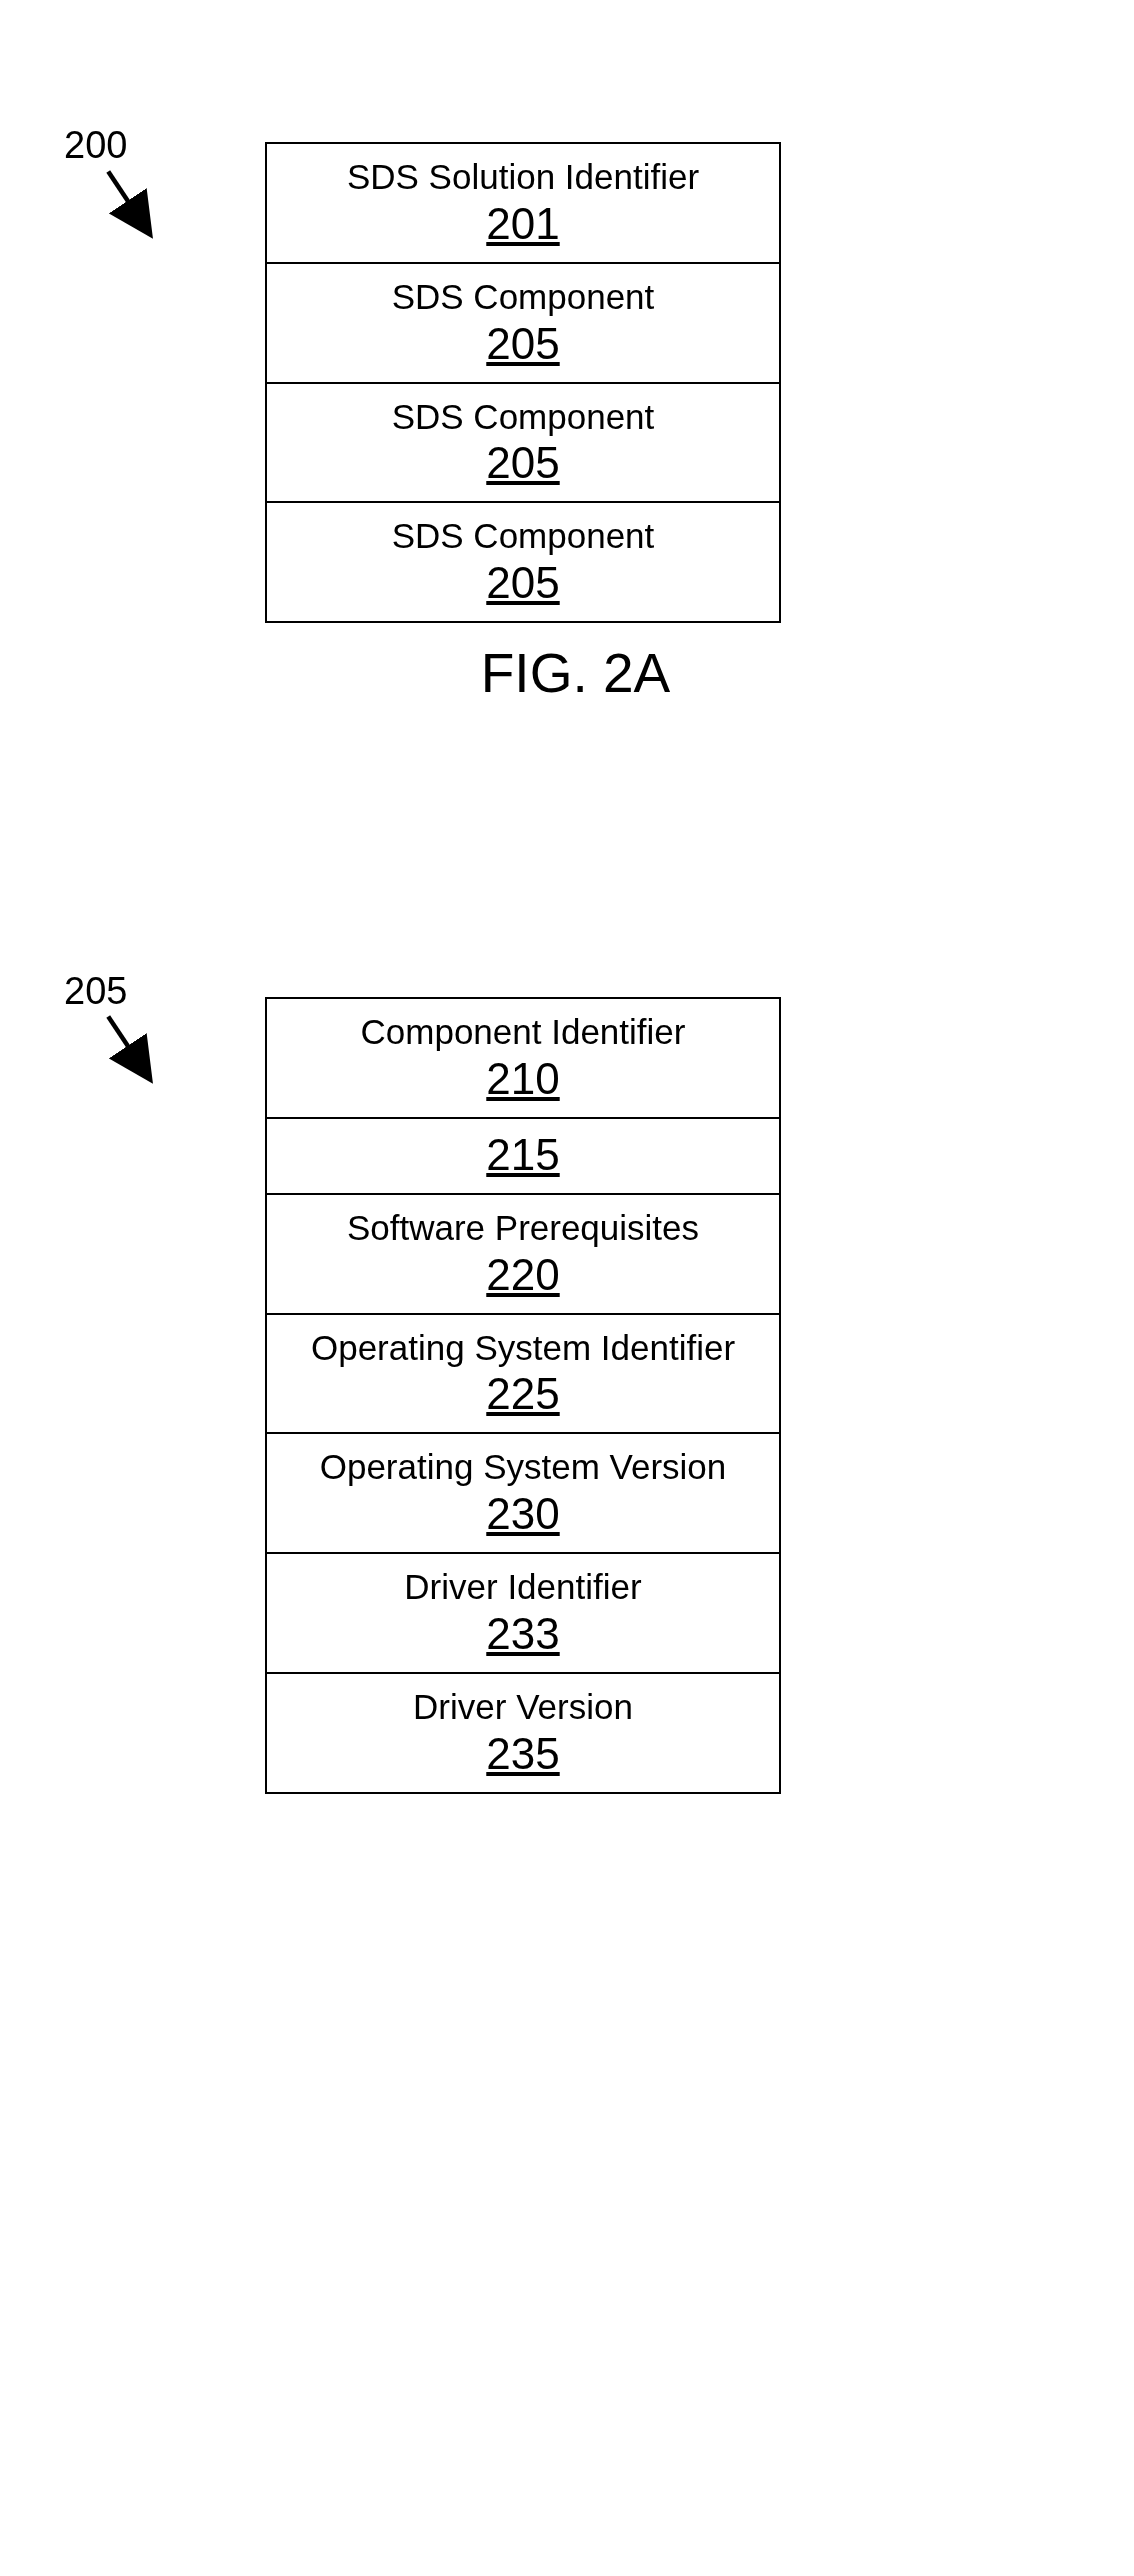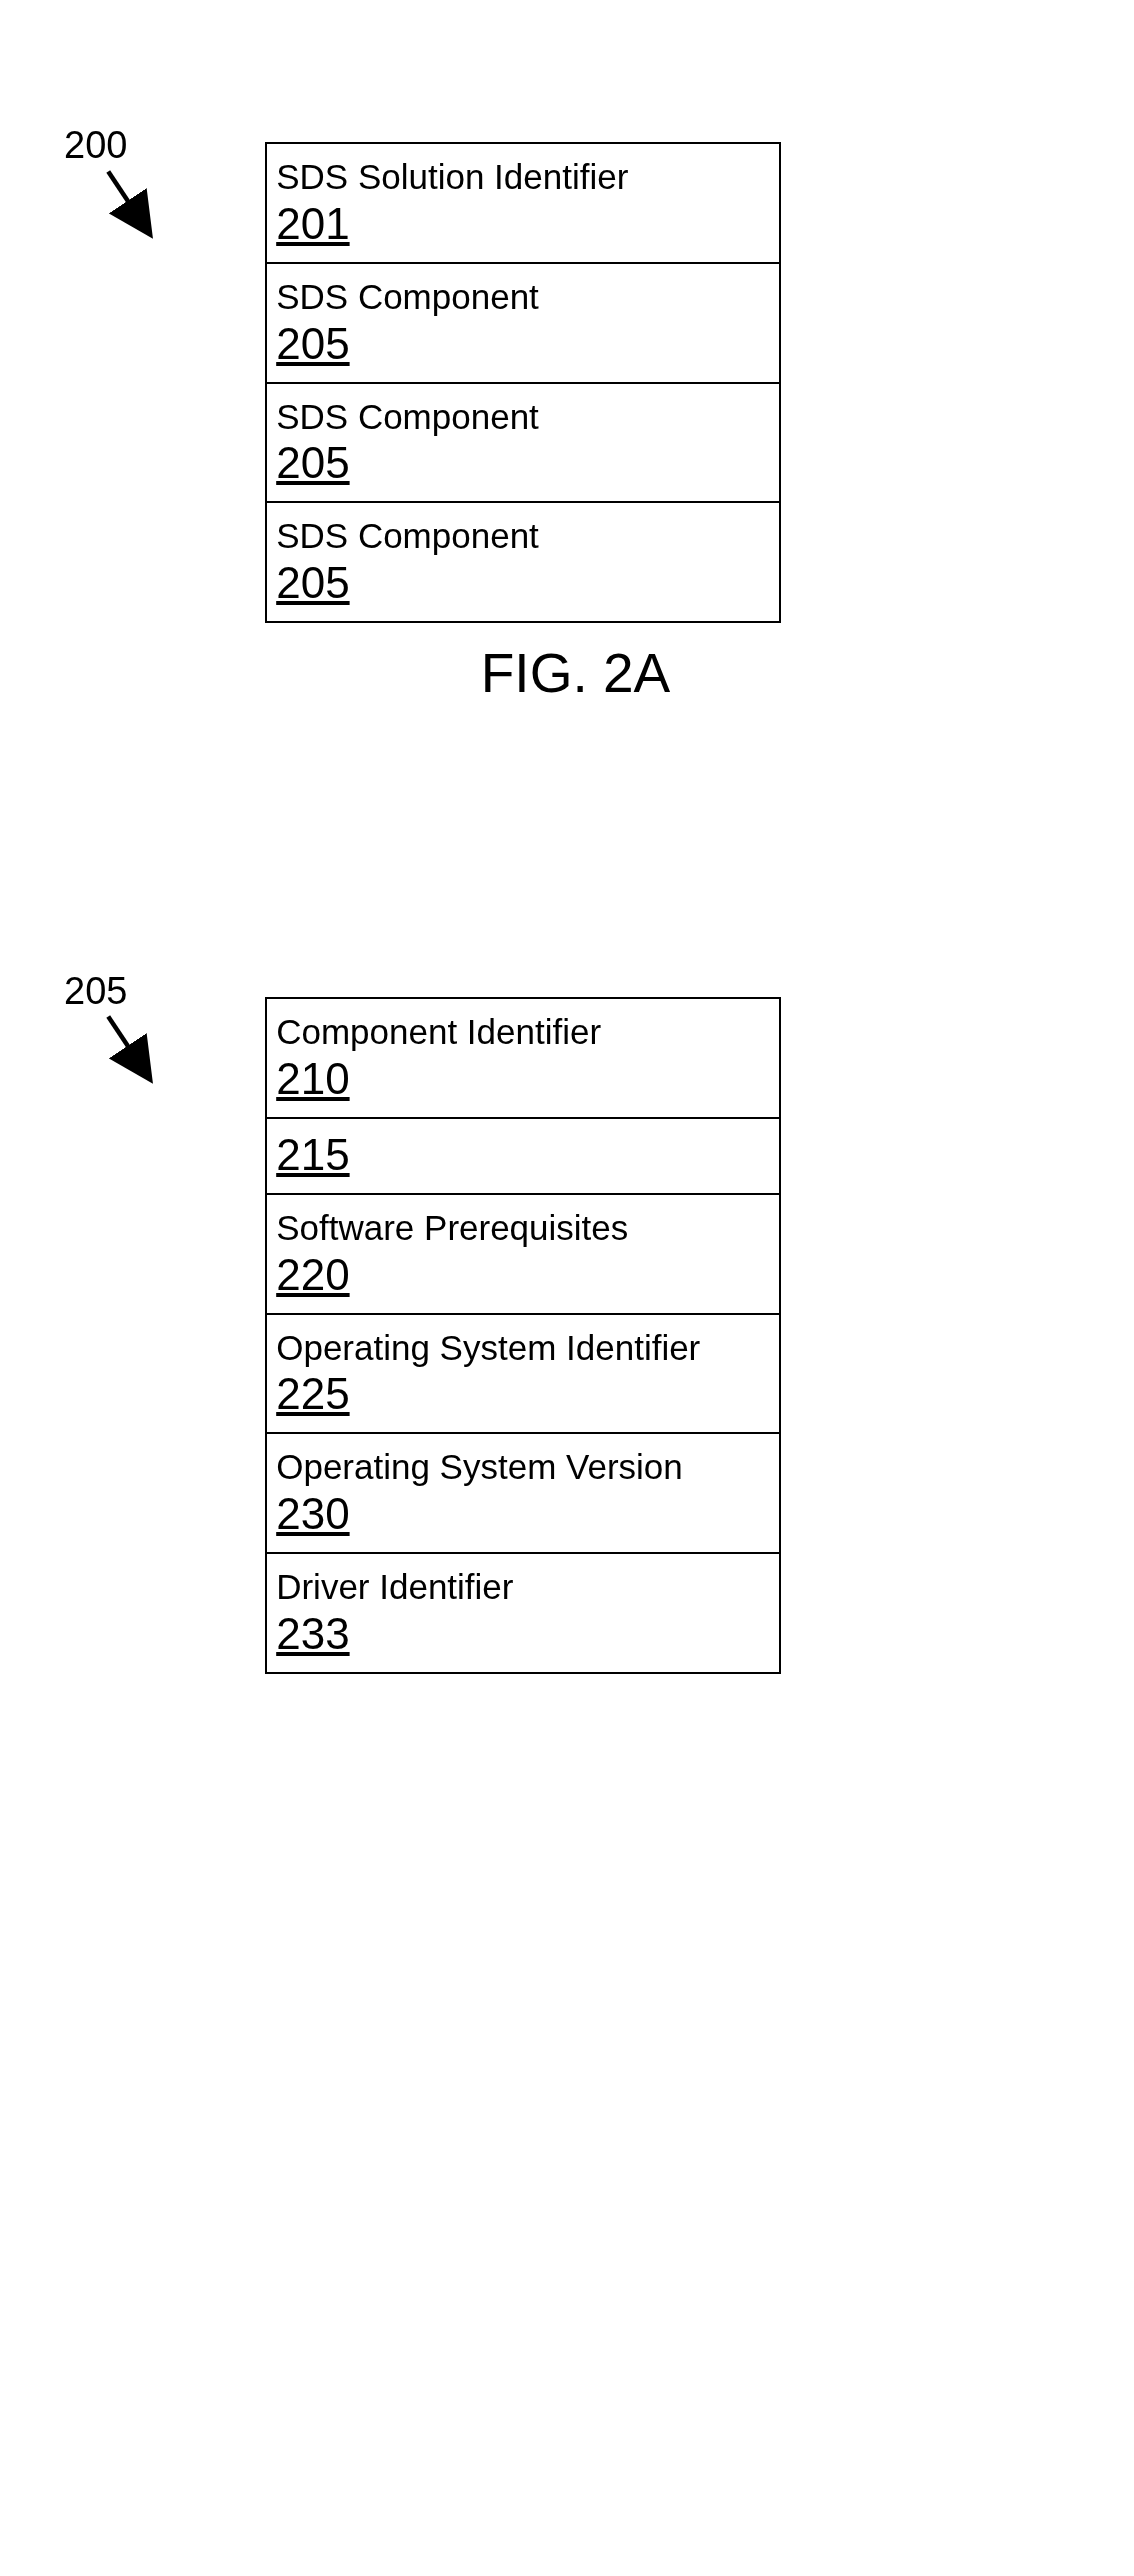--- a/index.html
+++ b/index.html
@@ -25,21 +25,21 @@
   }
   .table {
     position: absolute;
     left: 265px;
     width: 512px;
     border: 2.7px solid #000;
   }
   .row {
     border-top: 2.7px solid #000;
     padding: 11px 9.2px 13px 9.2px;
-    text-align: left;
+    text-align: center;
   }
   .row:first-child {
     border-top: none;
   }
   .row-label {
     font-size: 35px;
     line-height: 1.25;
     display: block;
   }
   .row-num {
@@ -121,18 +121,22 @@
       <span class="row-num">225</span>
     </div>
     <div class="row">
       <span class="row-label">Operating System Version</span>
       <span class="row-num">230</span>
     </div>
     <div class="row">
       <span class="row-label">Driver Identifier</span>
       <span class="row-num">233</span>
     </div>
+    <div class="row">
+      <span class="row-label">Driver Version</span>
+      <span class="row-num">235</span>
+    </div>
   </div>
 
   <div class="fig-caption" style="top:2086px;">FIG. 2B</div>
 
 </div>
 
 
 </body></html>

